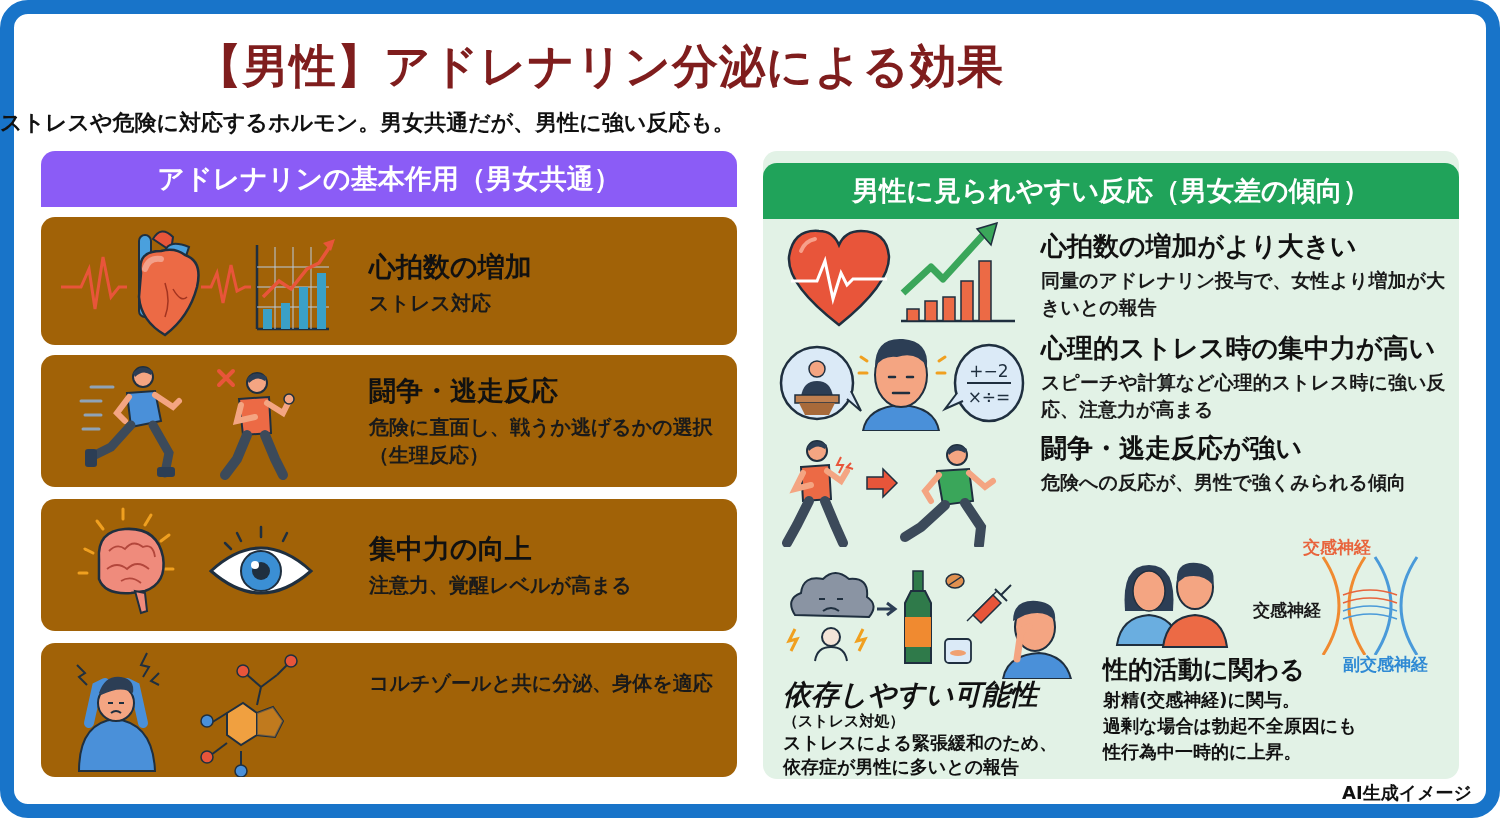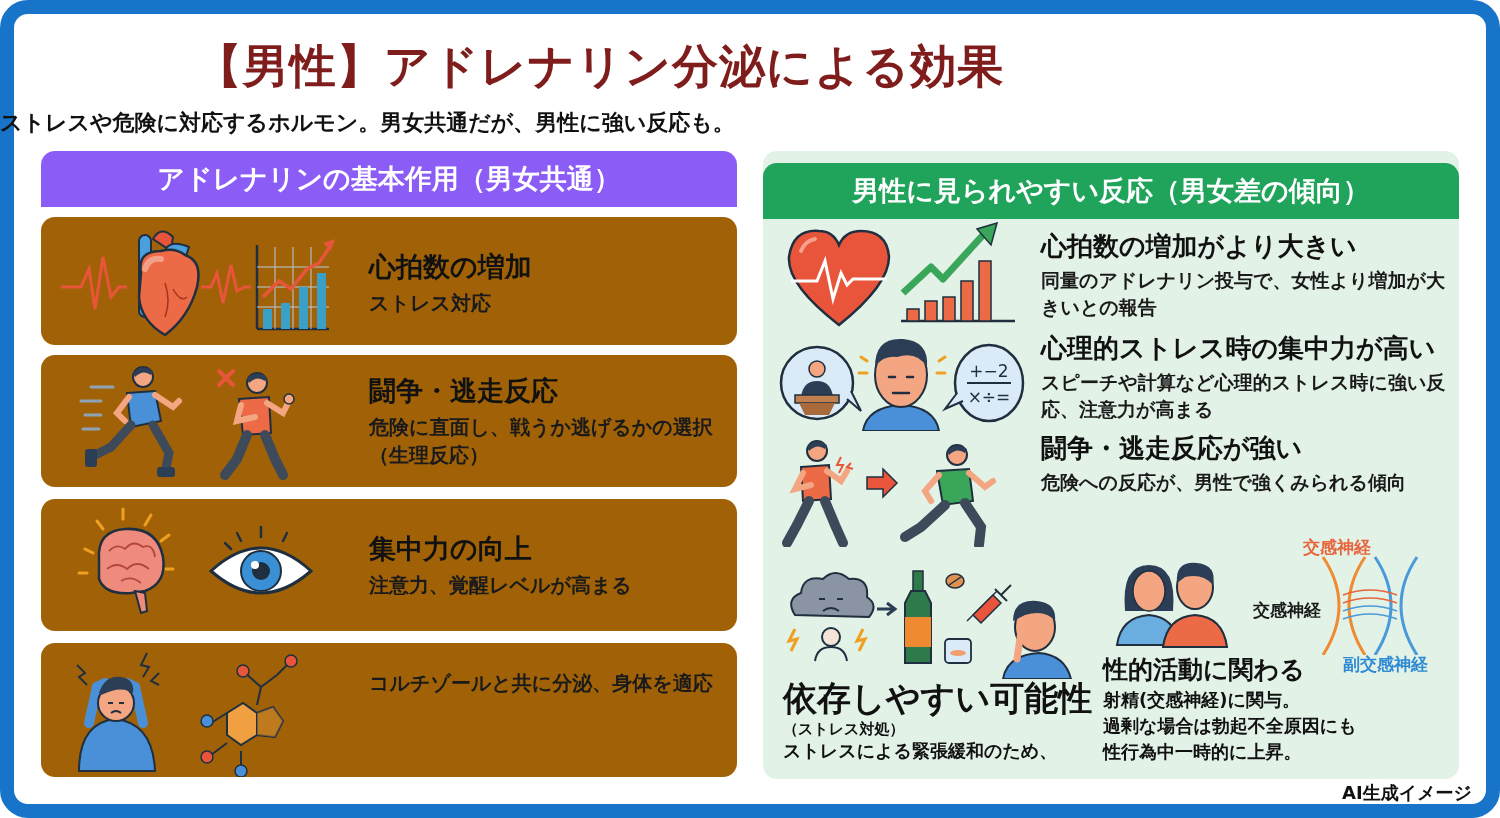--- a/index.html
+++ b/index.html
@@ -44,21 +44,21 @@
     position: absolute; left: 763px; top: 151px; width: 696px; height: 628px;
     background: #e2f2e6; border-radius: 14px;
   }
   .panel-right .panel-header { background: #20a35a; margin-top: 12px; }
   .ritem { position: absolute; left: 278px; right: 8px; }
   .ritem .head { font-size: 26px; font-weight: bold; color: #111; }
   .ritem .body { font-size: 19px; font-weight: bold; color: #1a1a1a; line-height: 27px; margin-top: 3px; }
 
   .ricons { position: absolute; }
   .dep-text { position: absolute; left: 20px; top: 525px; width: 330px; }
-  .dep-text .head { font-size: 34px; font-weight: bold; }
+  .dep-text .head { font-size: 28px; font-weight: bold; font-style: italic; }
   .dep-text .note { font-size: 15px; font-weight: bold; margin-top: -2px; }
   .dep-text .body { font-size: 18px; font-weight: bold; line-height: 24px; }
   .sex-text { position: absolute; left: 340px; top: 502px; width: 340px; }
   .sex-text .head { font-size: 25px; font-weight: bold; }
   .sex-text .body { font-size: 18px; font-weight: bold; line-height: 24px; margin-top: 2px; }
 
   .nerve-label-top { position: absolute; left: 540px; top: 385px; font-size: 17px; font-weight: bold; color: #e8643c; }
   .nerve-label-mid { position: absolute; left: 490px; top: 448px; font-size: 17px; font-weight: bold; color: #1a1a1a; }
   .nerve-label-bot { position: absolute; left: 580px; top: 502px; font-size: 17px; font-weight: bold; color: #2f8ad4; }
 
@@ -365,20 +365,21 @@
         <ellipse cx="250" cy="58" rx="20" ry="24" fill="#f4a582" stroke="#1f2f3f" stroke-width="2"></ellipse>
         <path d="M228 52 Q228 30 252 32 Q272 34 270 52 Q260 40 240 46 Z" fill="#2c3e55"></path>
         <path d="M232 90 L236 62 L244 58" fill="none" stroke="#f4a582" stroke-width="7" stroke-linecap="round"></path>
       </g>
     </svg>
   </div>
   <div class="dep-text">
     <div class="head">依存しやすい可能性</div>
     <div class="note">（ストレス対処）</div>
     <div class="body">ストレスによる緊張緩和のため、</div>
+    <div class="body">依存症が男性に多いとの報告</div>
   </div>
 
   <div class="ricons" style="left:352px;top:404px;">
     <svg width="320" height="100" viewBox="0 0 320 100">
       <g>
         <path d="M2 90 Q6 62 34 60 Q60 62 64 90 Z" fill="#6aaee0" stroke="#1f2f3f" stroke-width="2"></path>
         <path d="M10 56 Q6 10 34 10 Q62 10 58 56 Z" fill="#2c3e55"></path>
         <ellipse cx="34" cy="36" rx="16" ry="20" fill="#f4a582" stroke="#1f2f3f" stroke-width="1.5"></ellipse>
         <path d="M48 92 Q52 62 80 60 Q108 62 112 92 Z" fill="#ec6a45" stroke="#1f2f3f" stroke-width="2"></path>
         <ellipse cx="80" cy="32" rx="18" ry="22" fill="#f4a582" stroke="#1f2f3f" stroke-width="2"></ellipse>

